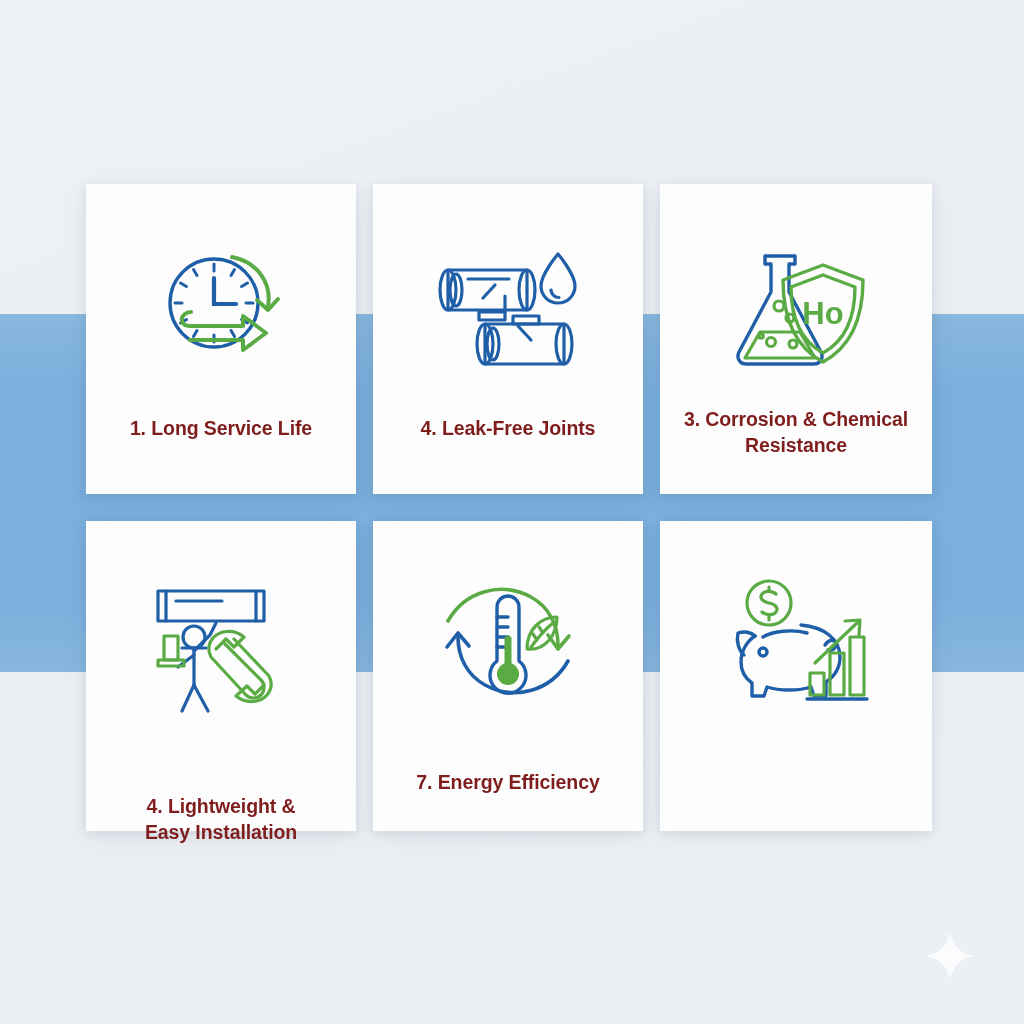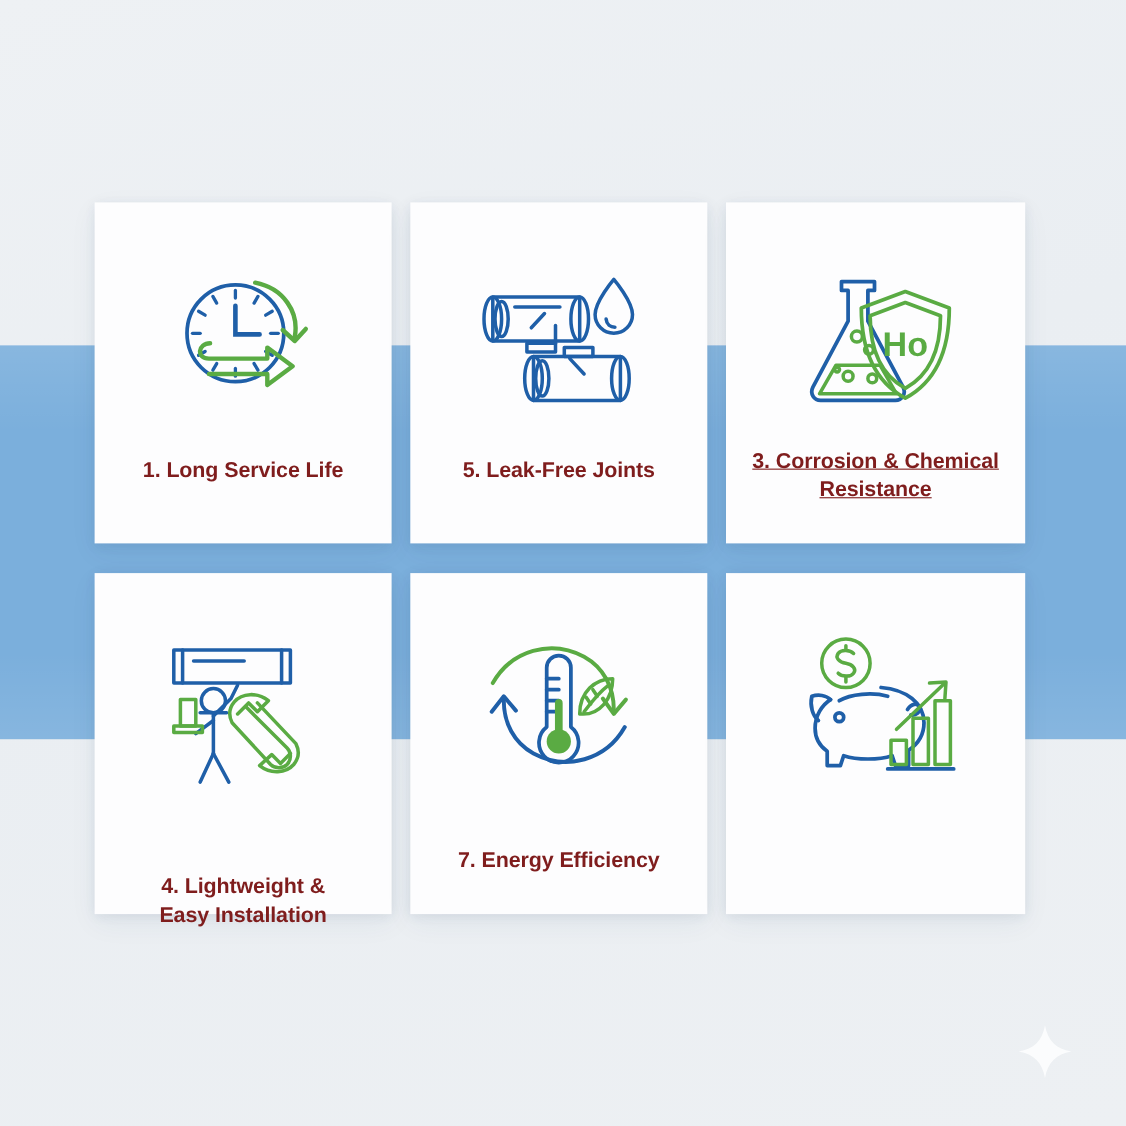--- a/index.html
+++ b/index.html
@@ -81,21 +81,21 @@
     right: 12px;
     top: 232px;
     text-align: center;
     font-size: 19.5px;
     font-weight: bold;
     line-height: 1.35;
     color: #7f1d1d;
     letter-spacing: -0.1px;
   }
   .card-3 .card-label,
-  .card-6 .card-label { top: 224px; text-decoration: underline; }
+  .card-6 .card-label { top: 224px; }
   .card-4 .card-label { top: 248px; margin-top: 24px; }
   .card-5 .card-label { top: 248px; }
   .card-1 .card-label,
   .card-2 .card-label { top: 231px; }
   .card-3 .card-label { top: 222px; }
   .card-6 .card-label { top: 240px; }
 </style>
 </head>
 <body>
 
@@ -163,21 +163,21 @@
             <ellipse cx="141" cy="104" rx="8" ry="20"></ellipse>
             <path d="M90 76 L116 76 L116 84 L90 84 Z"></path>
             <line x1="95" y1="86" x2="108" y2="100"></line>
 
             <path d="M135 14 C135 14 152 34 152 46 C152 55.5 144.4 63 135 63 C125.6 63 118 55.5 118 46 C118 34 135 14 135 14 Z"></path>
             <path d="M128 50 C128.5 55 132 57.5 136 57.5"></path>
           </g>
         </svg>
       </div>
       <div class="card-label">
-        <div>5. Leak-Free Joints</div>
+        <div>4. Leak-Free Joints</div>
       </div>
     </div>
 
     <div class="card card-3">
       <div class="card-icon">
         <svg viewBox="0 0 170 150" width="170" height="150">
 
           <g fill="none" stroke="#1f5fa8" stroke-width="3.4" stroke-linecap="round" stroke-linejoin="round">
             <path d="M54 16 L84 16 L84 24 L78 24 L78 52 L110 112 C113 118 109 124 103 124 L35 124 C29 124 25 118 28 112 L60 52 L60 24 L54 24 Z"></path>
           </g>

